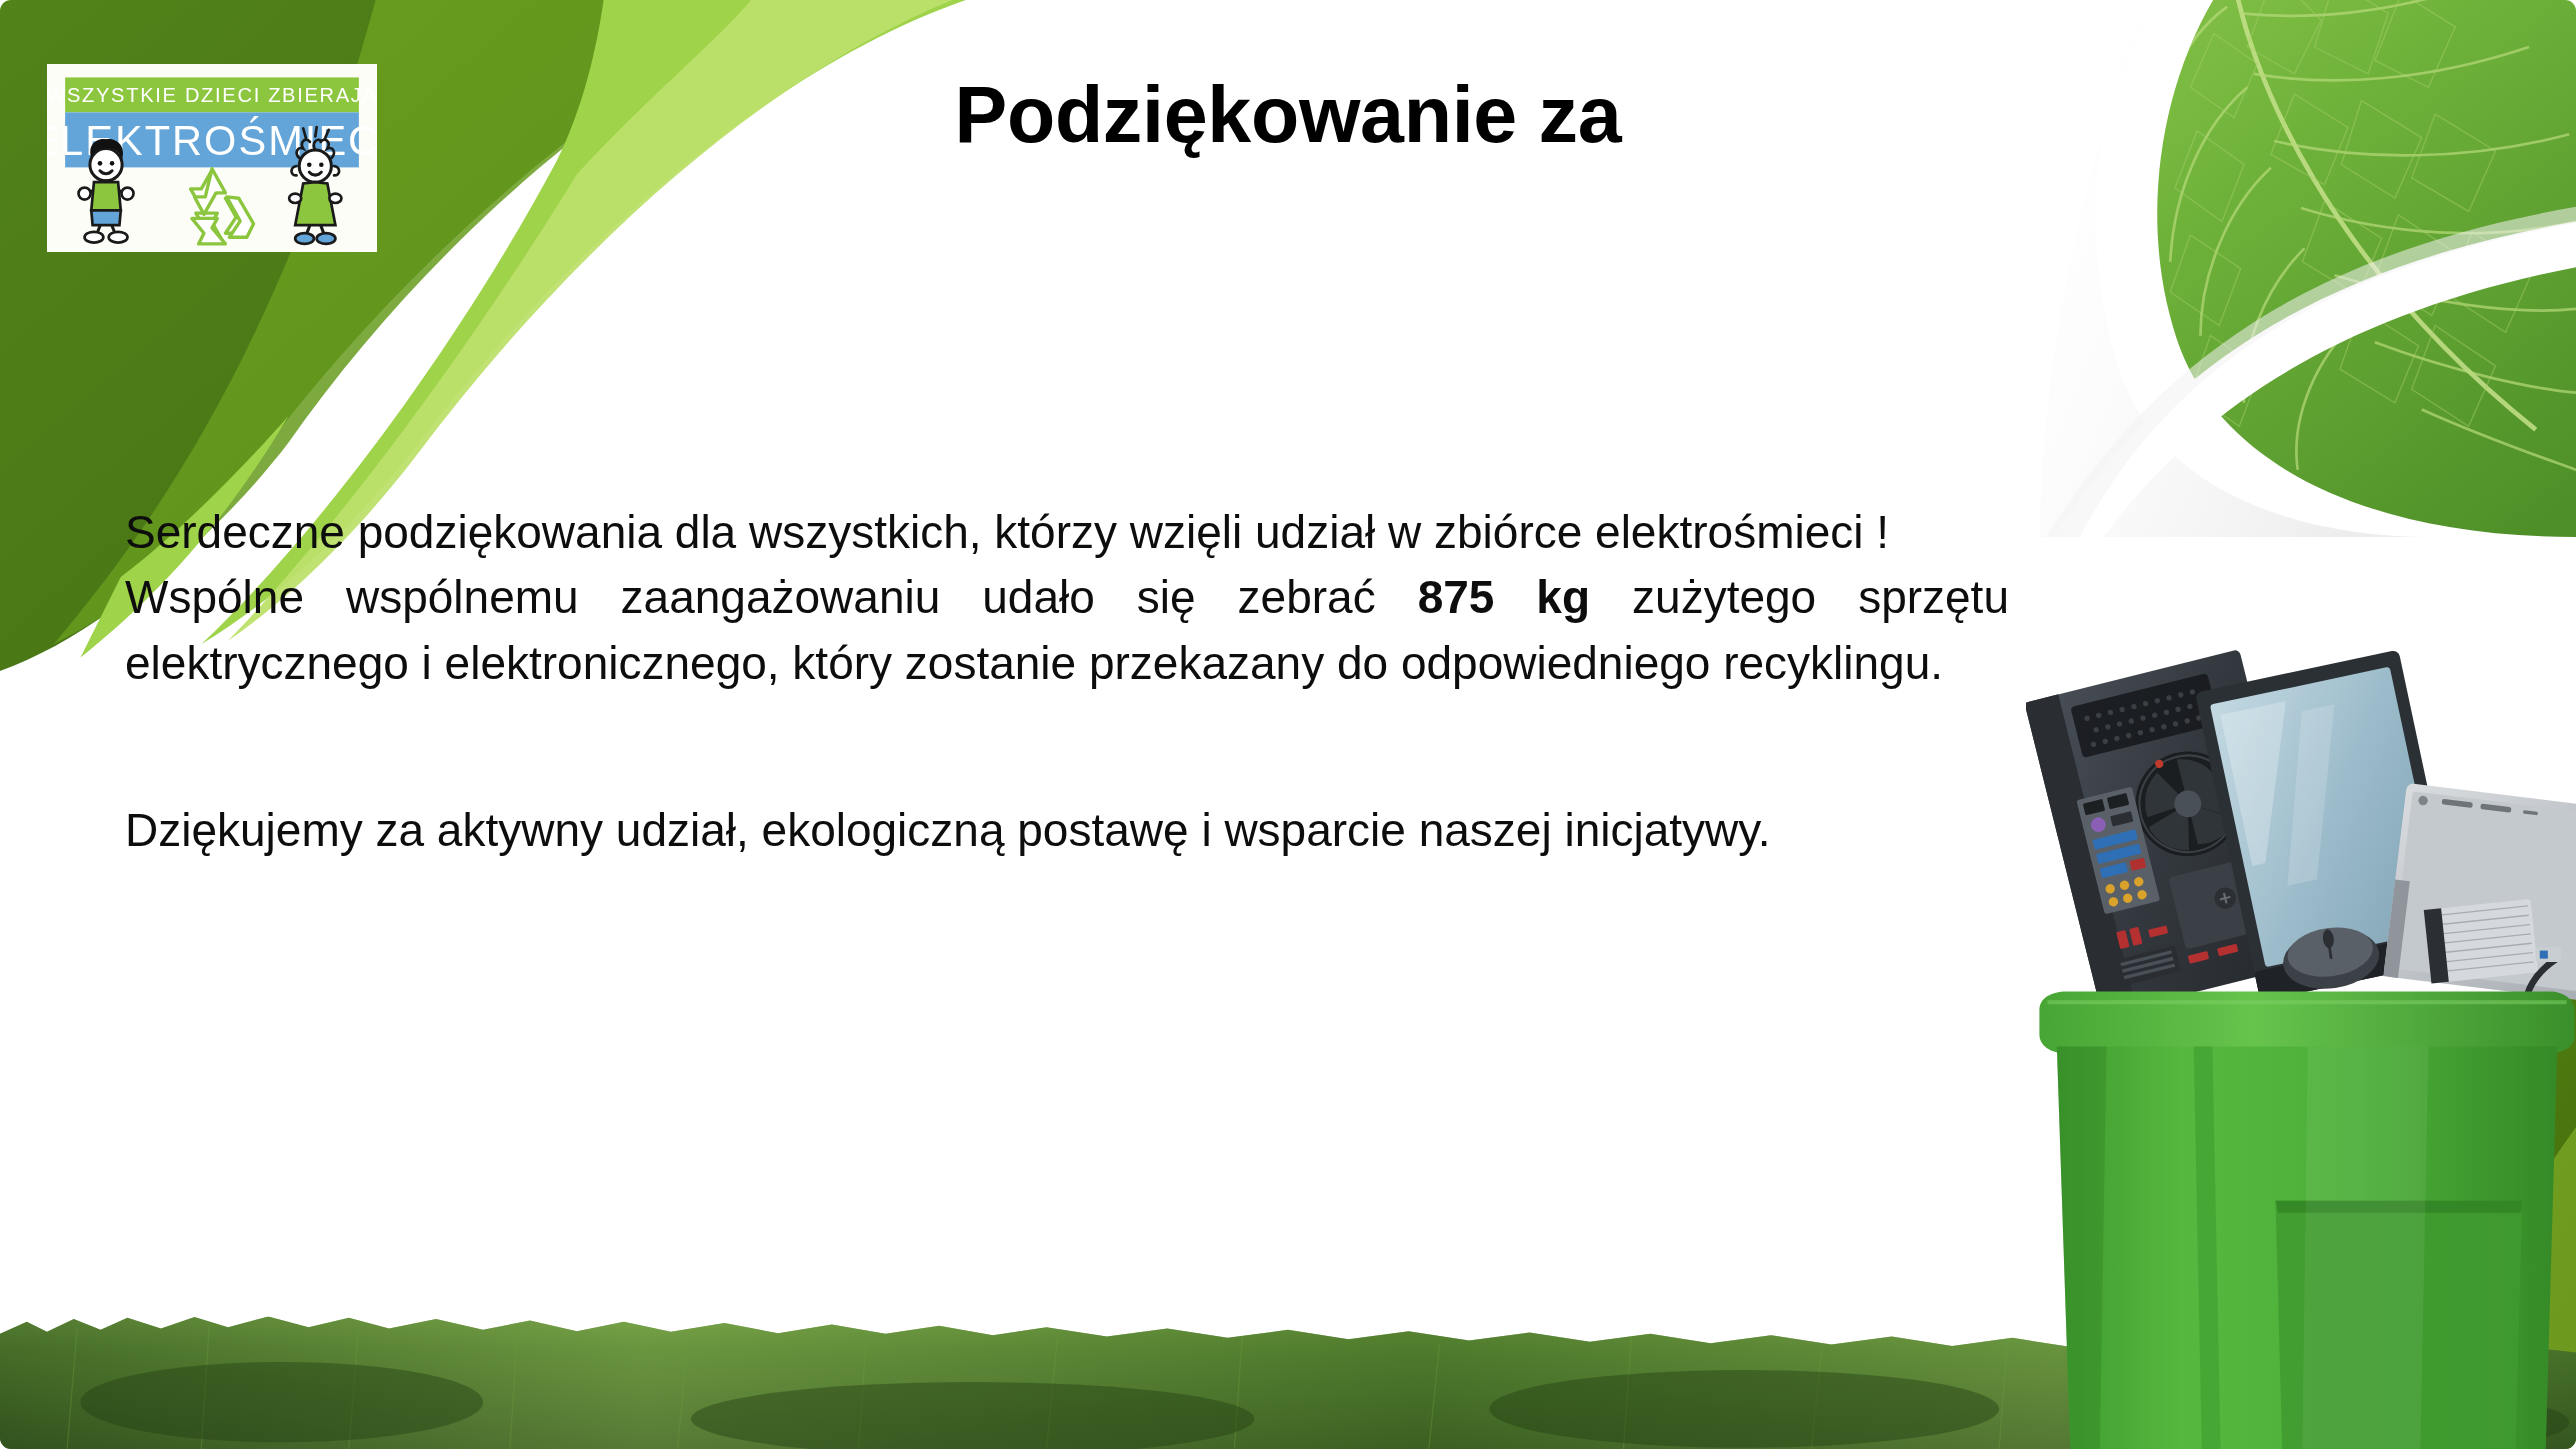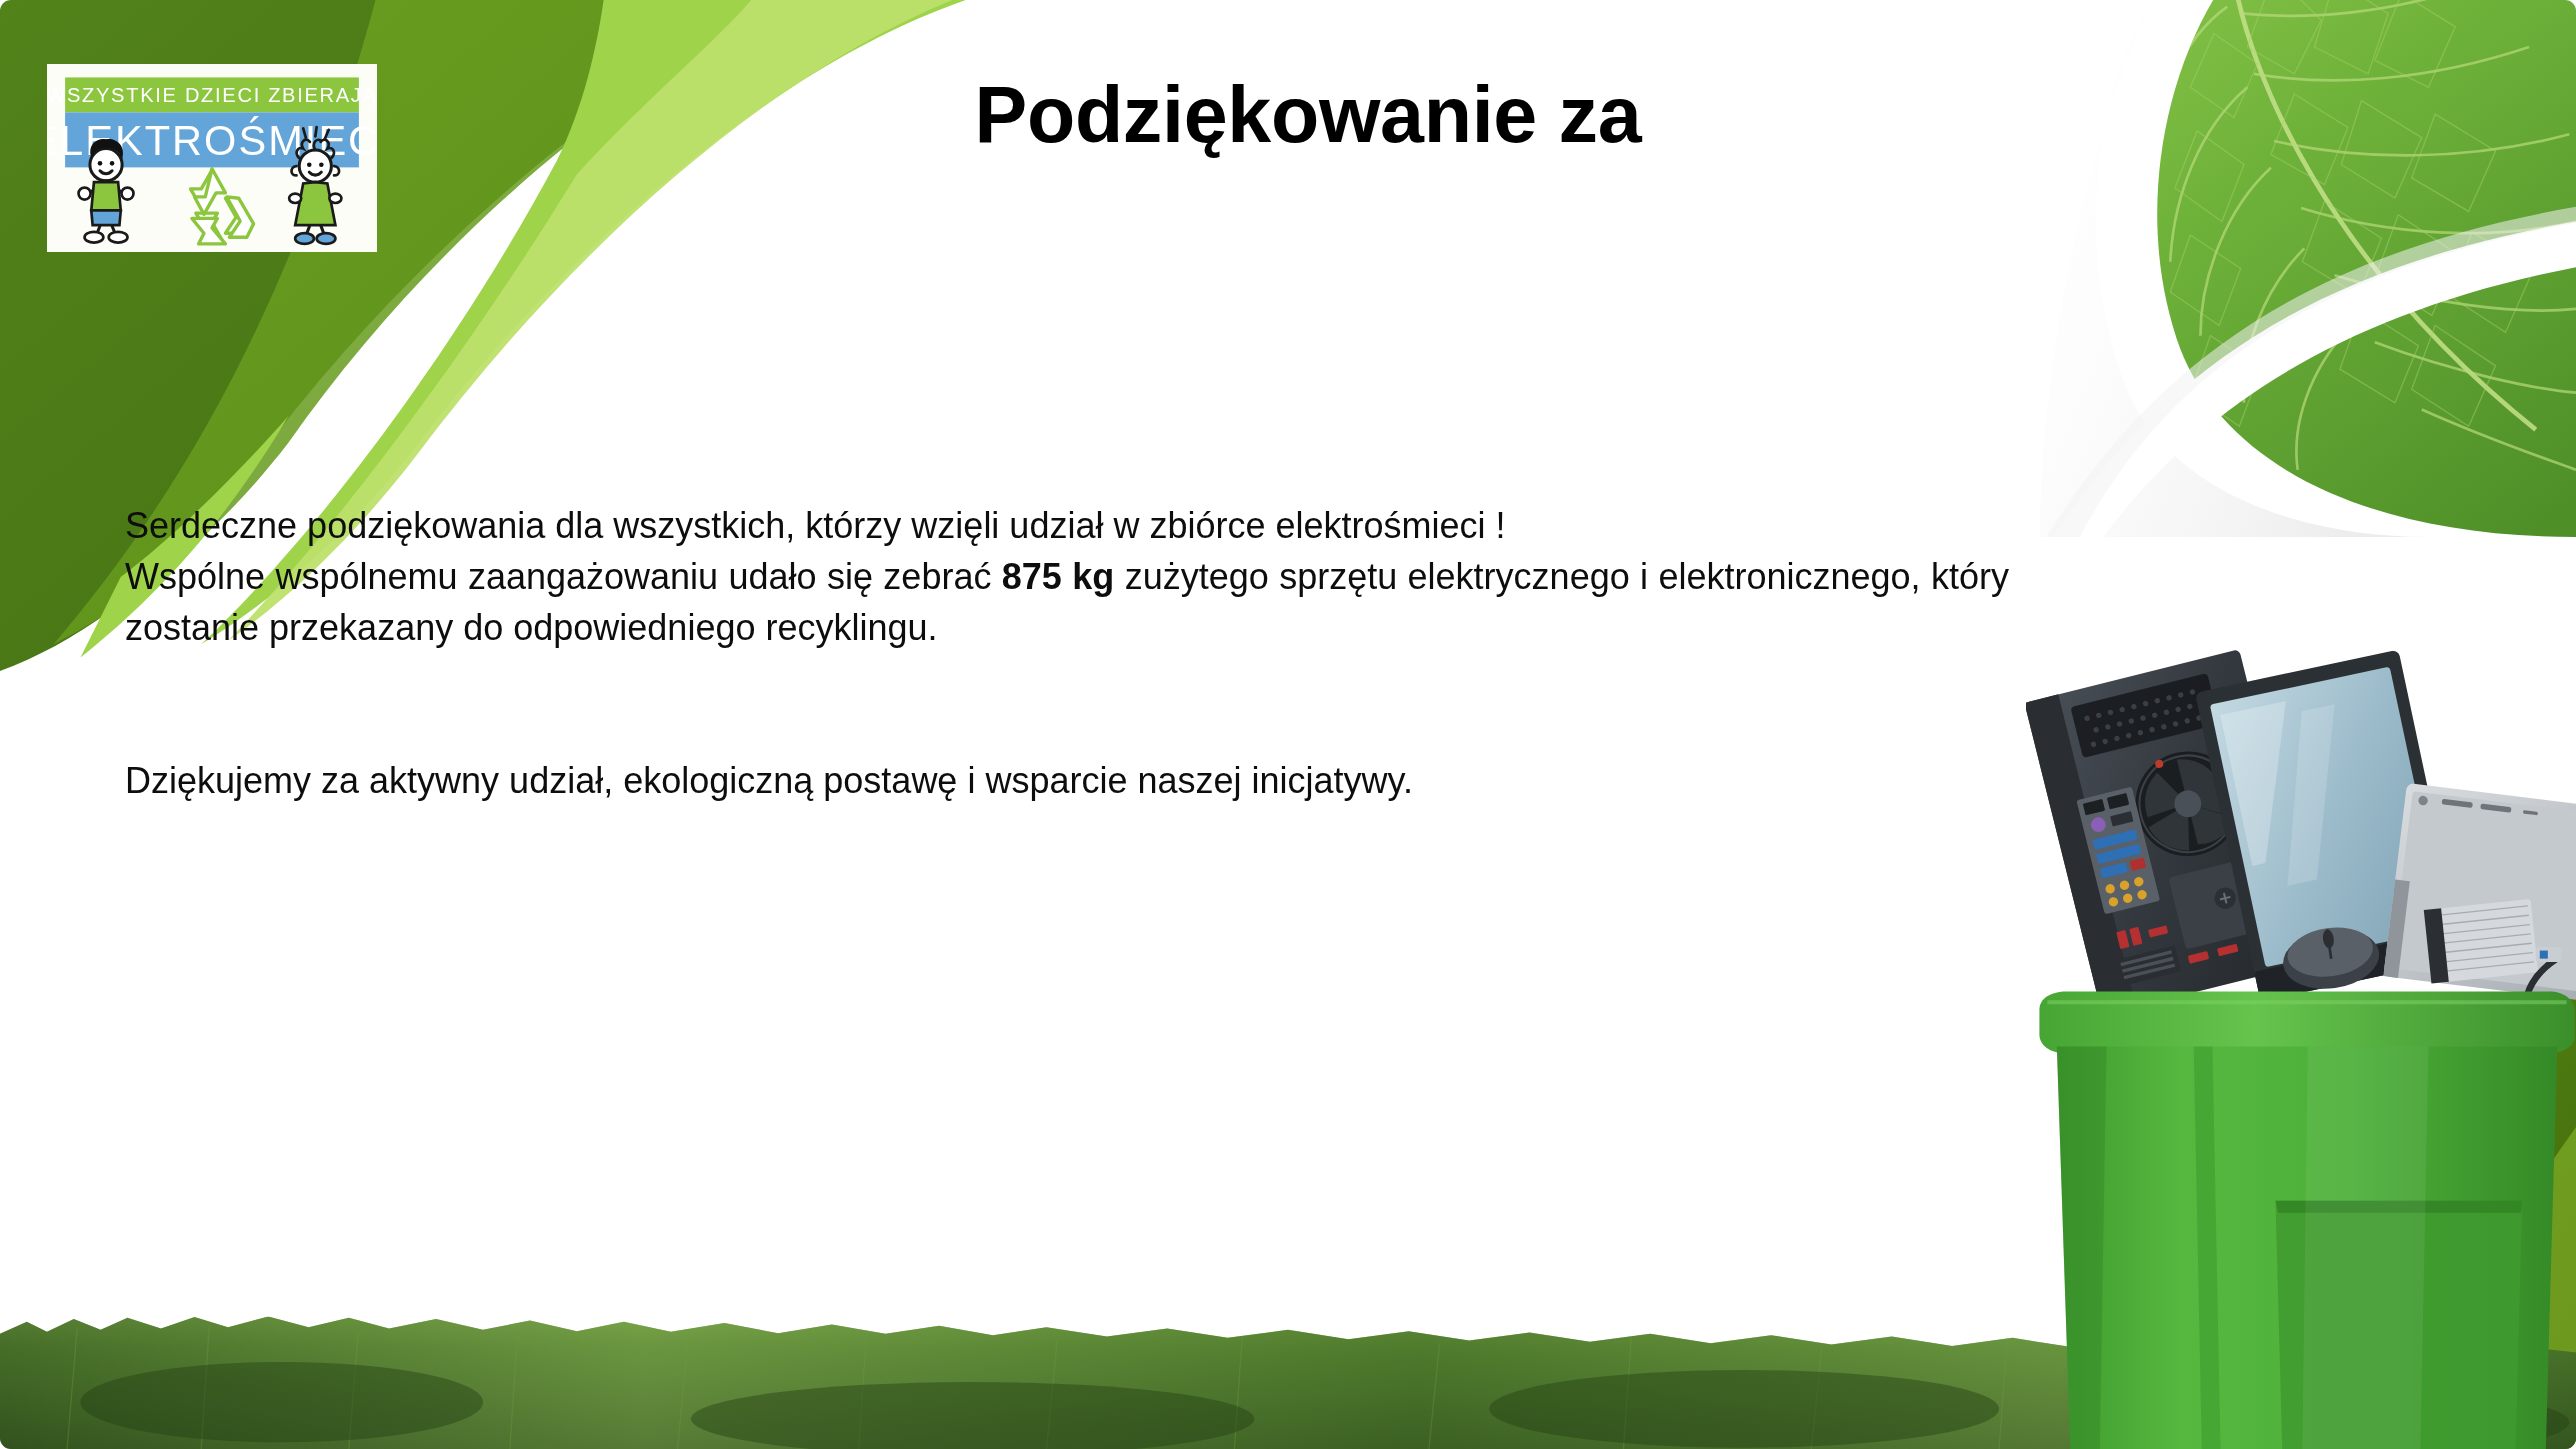--- a/index.html
+++ b/index.html
@@ -23,29 +23,29 @@
   
   .grass { position:absolute; left:0; bottom:0; width:2576px; height:154px; }
   .grass svg { display:block; width:100%; height:100%; }
 
   
   .logo { position:absolute; left:47px; top:64px; width:330px; height:188px;
           background:#fdfdf8; z-index:40; }
   .logo svg { display:block; width:100%; height:100%; }
 
   
-  .title { position:absolute; left:530px; top:64px; width:1556px;
+  .title { position:absolute; left:510px; top:64px; width:1556px;
            text-align:center; z-index:30;
            font-size:79px; font-weight:bold; line-height:1.28;
            color:#000000; letter-spacing:-0.3px; }
   .title .ln { display:block; }
 
   
   .body-text { position:absolute; left:125px; top:500px; width:1884px; z-index:30;
-               font-size:36px; line-height:1.42; color:#0d0d0d; }
+               font-size:46px; line-height:1.42; color:#0d0d0d; }
   .para { margin-bottom:0; }
   .para.justify { text-align:justify; text-align-last:left; }
   .para.left { text-align:left; }
   .spacer { height:51px; }
   .bold { font-weight:bold; }
 
   
   .ewaste { position:absolute; left:2026px; top:644px; width:550px; height:805px; z-index:20; }
   .ewaste svg { display:block; width:100%; height:100%; }
 </style>

